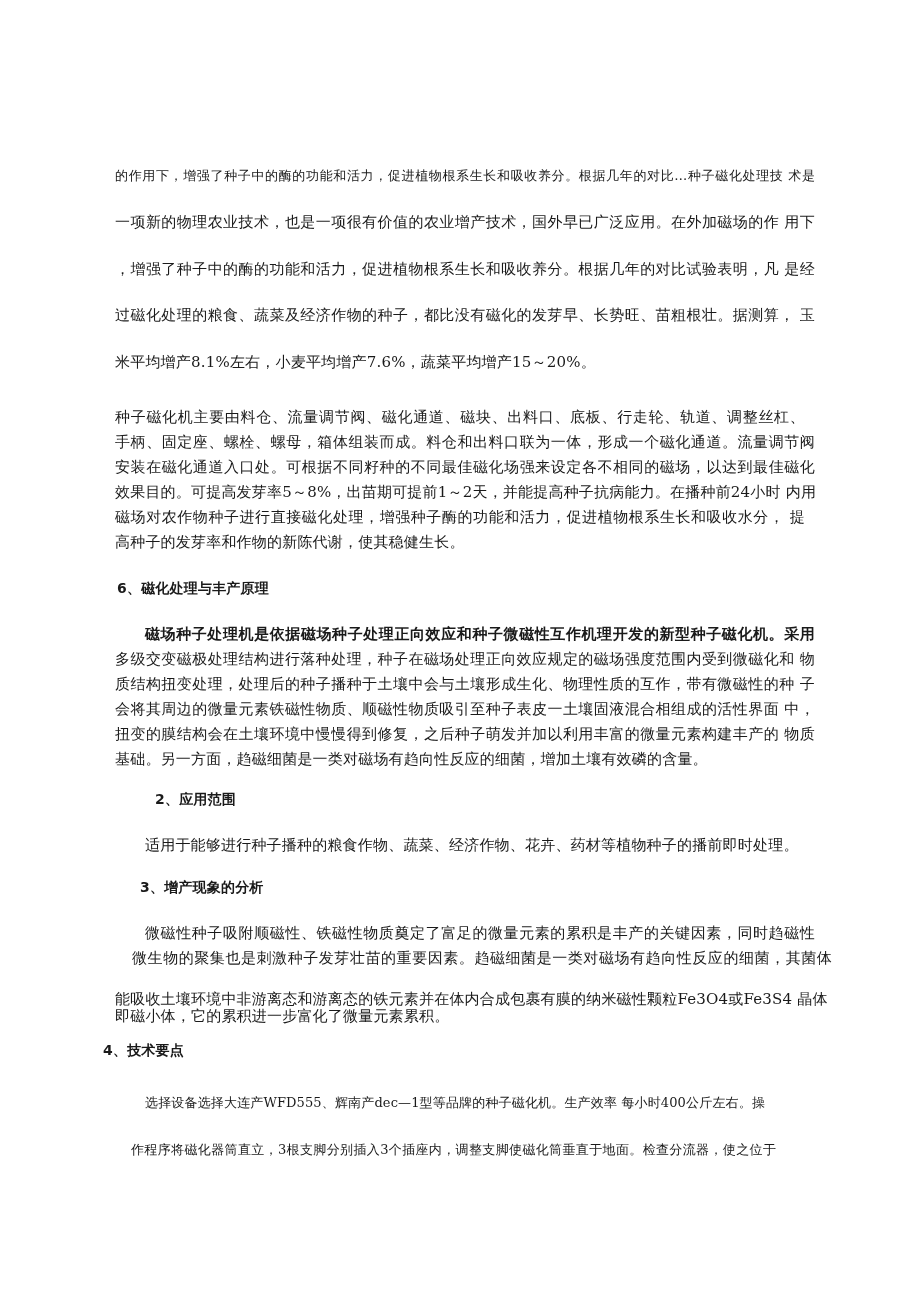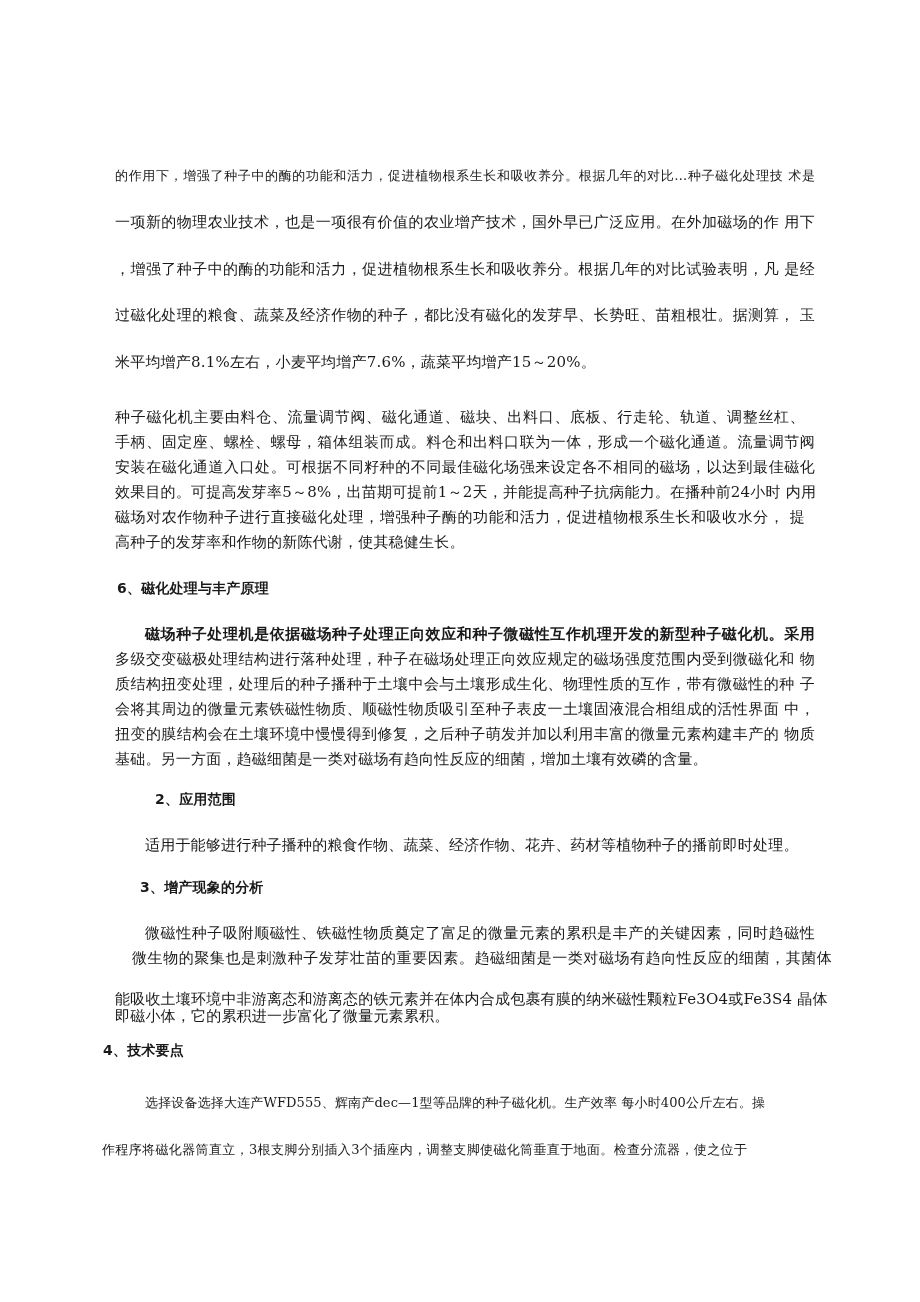--- a/index.html
+++ b/index.html
@@ -51,16 +51,16 @@
     <div class="line head" style="left:140px; top:879px;">3、增产现象的分析</div>
     <div class="line just" style="left:145px; top:924px; width:670px;">微磁性种子吸附顺磁性、铁磁性物质奠定了富足的微量元素的累积是丰产的关键因素，同时趋磁性</div>
     <div class="line just" style="left:115px; top:949px; width:700px;margin-left:17px;">微生物的聚集也是刺激种子发芽壮苗的重要因素。趋磁细菌是一类对磁场有趋向性反应的细菌，其菌体</div>
     <div class="line just" style="left:115px; top:990px; width:700px;">能吸收土壤环境中非游离态和游离态的铁元素并在体内合成包裹有膜的纳米磁性颗粒Fe3O4或Fe3S4 晶体</div>
     <div class="line" style="left:115px; top:999px;margin-top:8px;">即磁小体，它的累积进一步富化了微量元素累积。</div>
   </div>
 
   <div>
     <div class="line head" style="left:103px; top:1042px;">4、技术要点</div>
     <div class="line small just" style="left:145px; top:1094px; width:620px;">选择设备选择大连产WFD555、辉南产dec—1型等品牌的种子磁化机。生产效率 每小时400公斤左右。操</div>
-    <div class="line small just" style="left:102px; top:1141px; width:645px;">作程序将磁化器筒直立，3根支脚分别插入3个插座内，调整支脚使磁化筒垂直于地面。检查分流器，使之位于</div>
+    <div class="line small just" style="left:131px; top:1141px; width:645px;">作程序将磁化器筒直立，3根支脚分别插入3个插座内，调整支脚使磁化筒垂直于地面。检查分流器，使之位于</div>
   </div>
 
 </div>
 
 </body></html>

